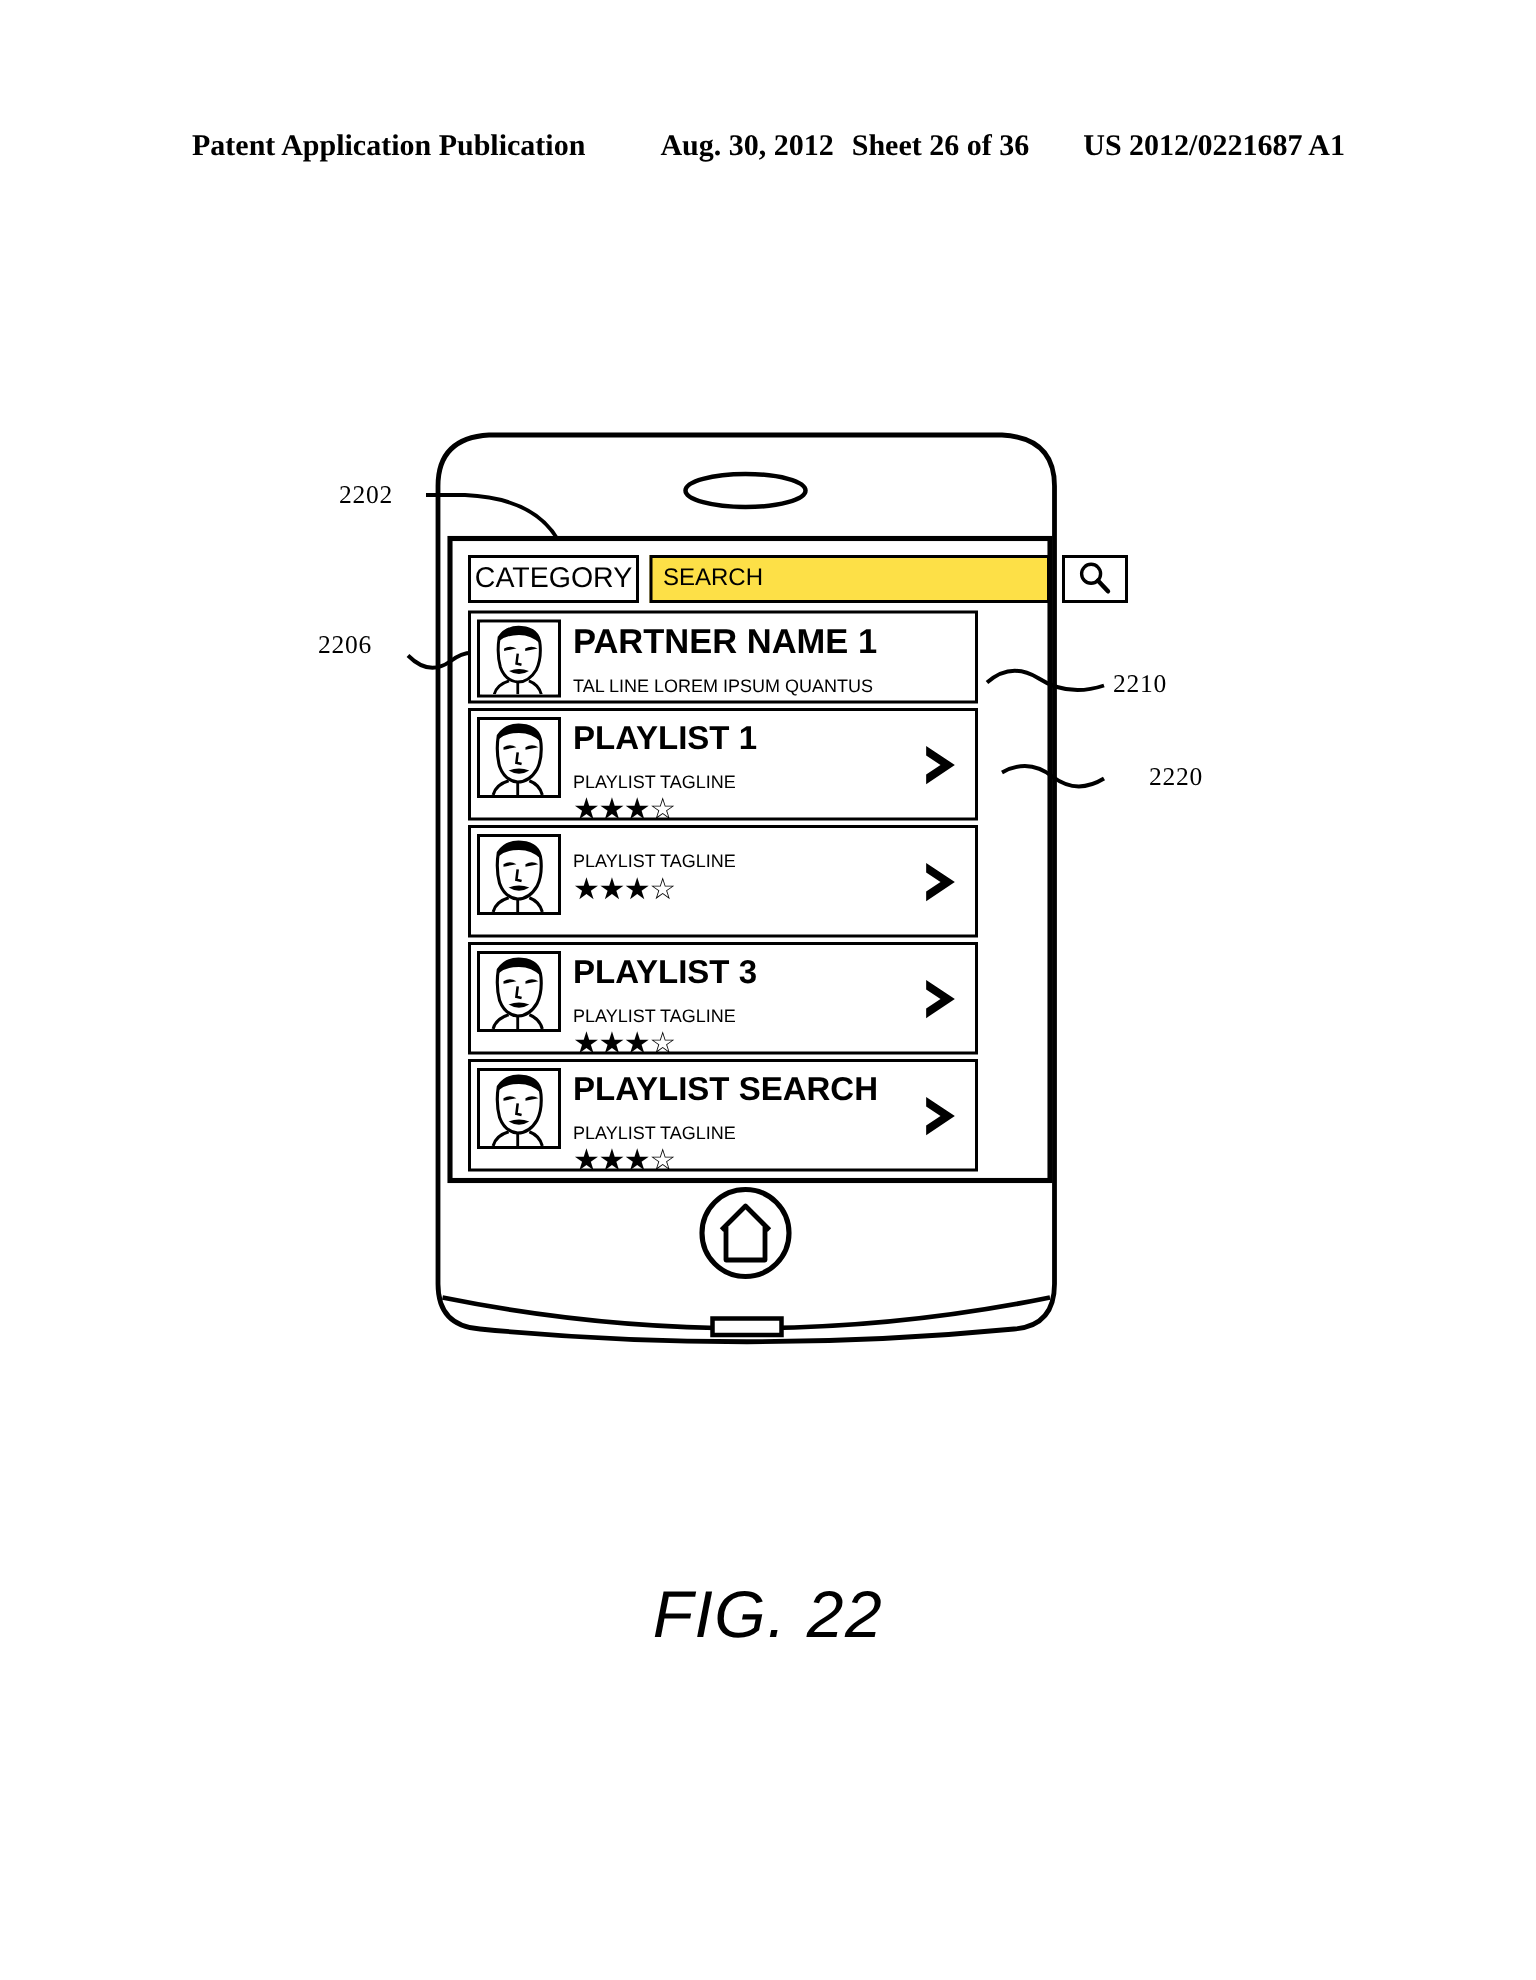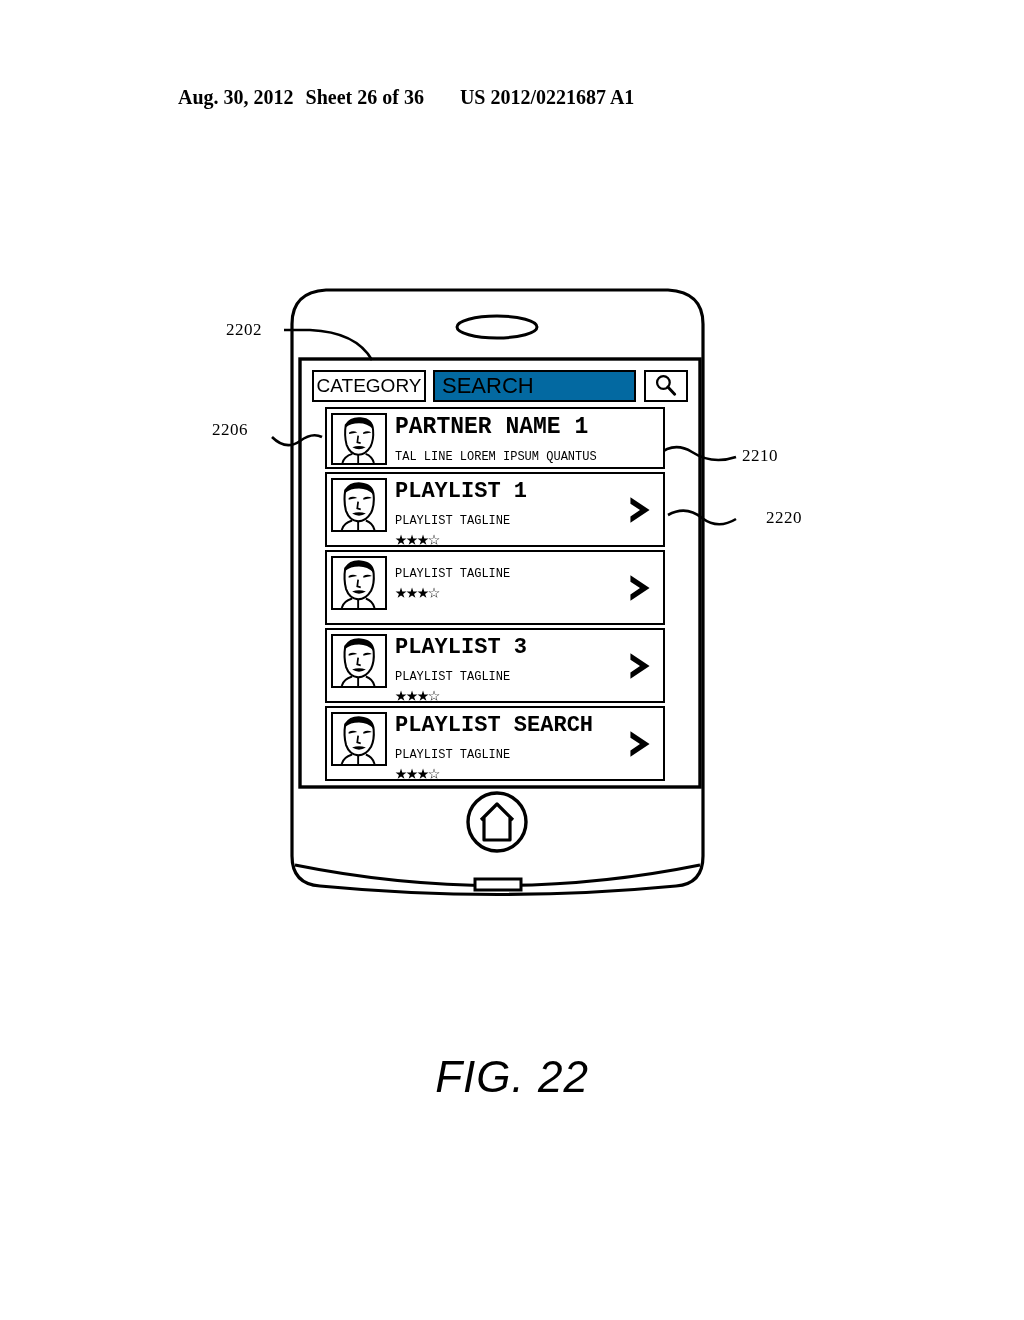--- a/index.html
+++ b/index.html
@@ -83,67 +83,66 @@
     top: 362px;
     width: 394px;
     height: 420px;
   }
 
   
   .search-row {
     position: absolute;
     left: 9px;
     top: 8px;
-    width: 376px;
+    width: 440px;
     height: 32px;
     display: flex;
     align-items: stretch;
   }
   .category-box {
     width: 114px;
     border: 2.5px solid #000;
     background: #fff;
     display: flex;
     align-items: center;
     justify-content: center;
     font-size: 19px;
     letter-spacing: 0px;
     box-sizing: border-box;
   }
   .search-box {
     flex: 1;
     margin-left: 7px;
     border: 2.5px solid #000;
-    background: #0369a1;
+    background: #fde047;
     display: flex;
     align-items: center;
     padding-left: 7px;
-    font-size: 22px;
+    font-size: 16px;
     box-sizing: border-box;
     color: #000;
     text-align: right;
   }
   .search-btn {
     width: 44px;
     margin-left: 8px;
     border: 2.5px solid #000;
     background: #fff;
     display: flex;
     align-items: center;
     justify-content: center;
     box-sizing: border-box;
   }
 
   
   .list {
     position: absolute;
-    left: 22px;
+    left: 9px;
     top: 45px;
     width: 340px;
-    font-family: Liberation Mono, monospace;
   }
   .row {
     position: relative;
     border: 2.5px solid #000;
     background: #fff;
     box-sizing: border-box;
     display: flex;
     align-items: flex-start;
     padding: 4px 4px 4px 4px;
     margin-bottom: 3px;
@@ -194,20 +193,21 @@
     width: 30px;
     height: 34px;
     margin-right: 4px;
   }
   .chevron svg { display: block; width: 100%; height: 100%; }
 </style>
 </head>
 <body>
 
 <div class="pub-header">
+  <span class="ph-title">Patent Application Publication</span>
   <span class="ph-date">Aug. 30, 2012</span>
   <span class="ph-sheet">Sheet 26 of 36</span>
   <span class="ph-num">US 2012/0221687 A1</span>
 </div>
 
 <svg id="drawing" viewBox="0 0 1024 1320">
 
   <path fill="#ffffff" stroke="#000000" stroke-width="3.2" stroke-linejoin="round" d="M 292 324
            Q 292 292 326 290
            L 668 290

